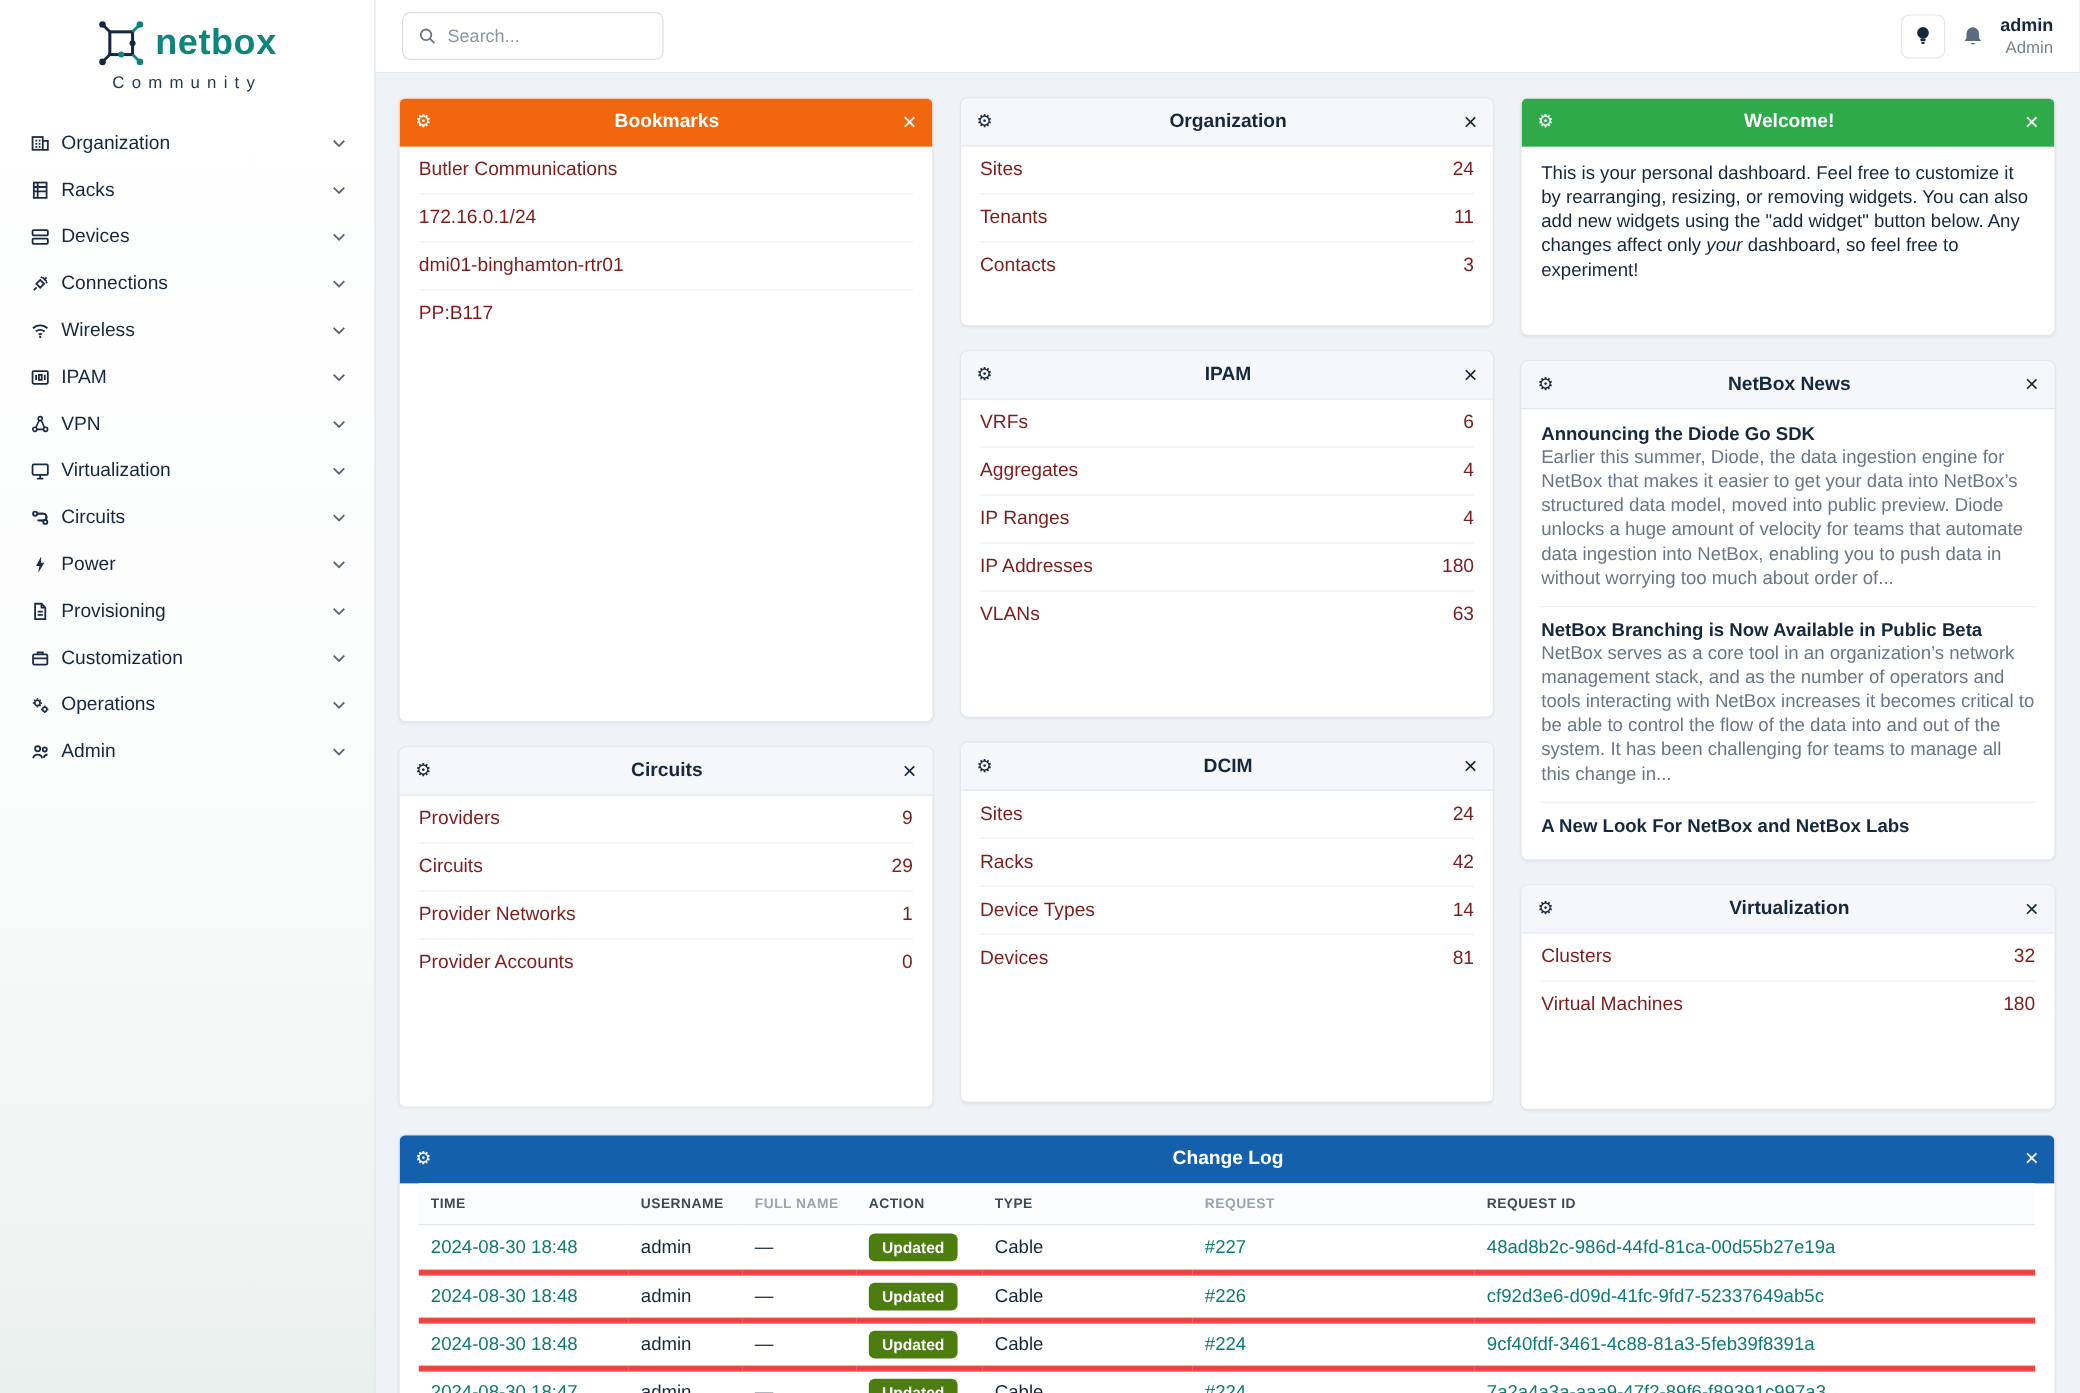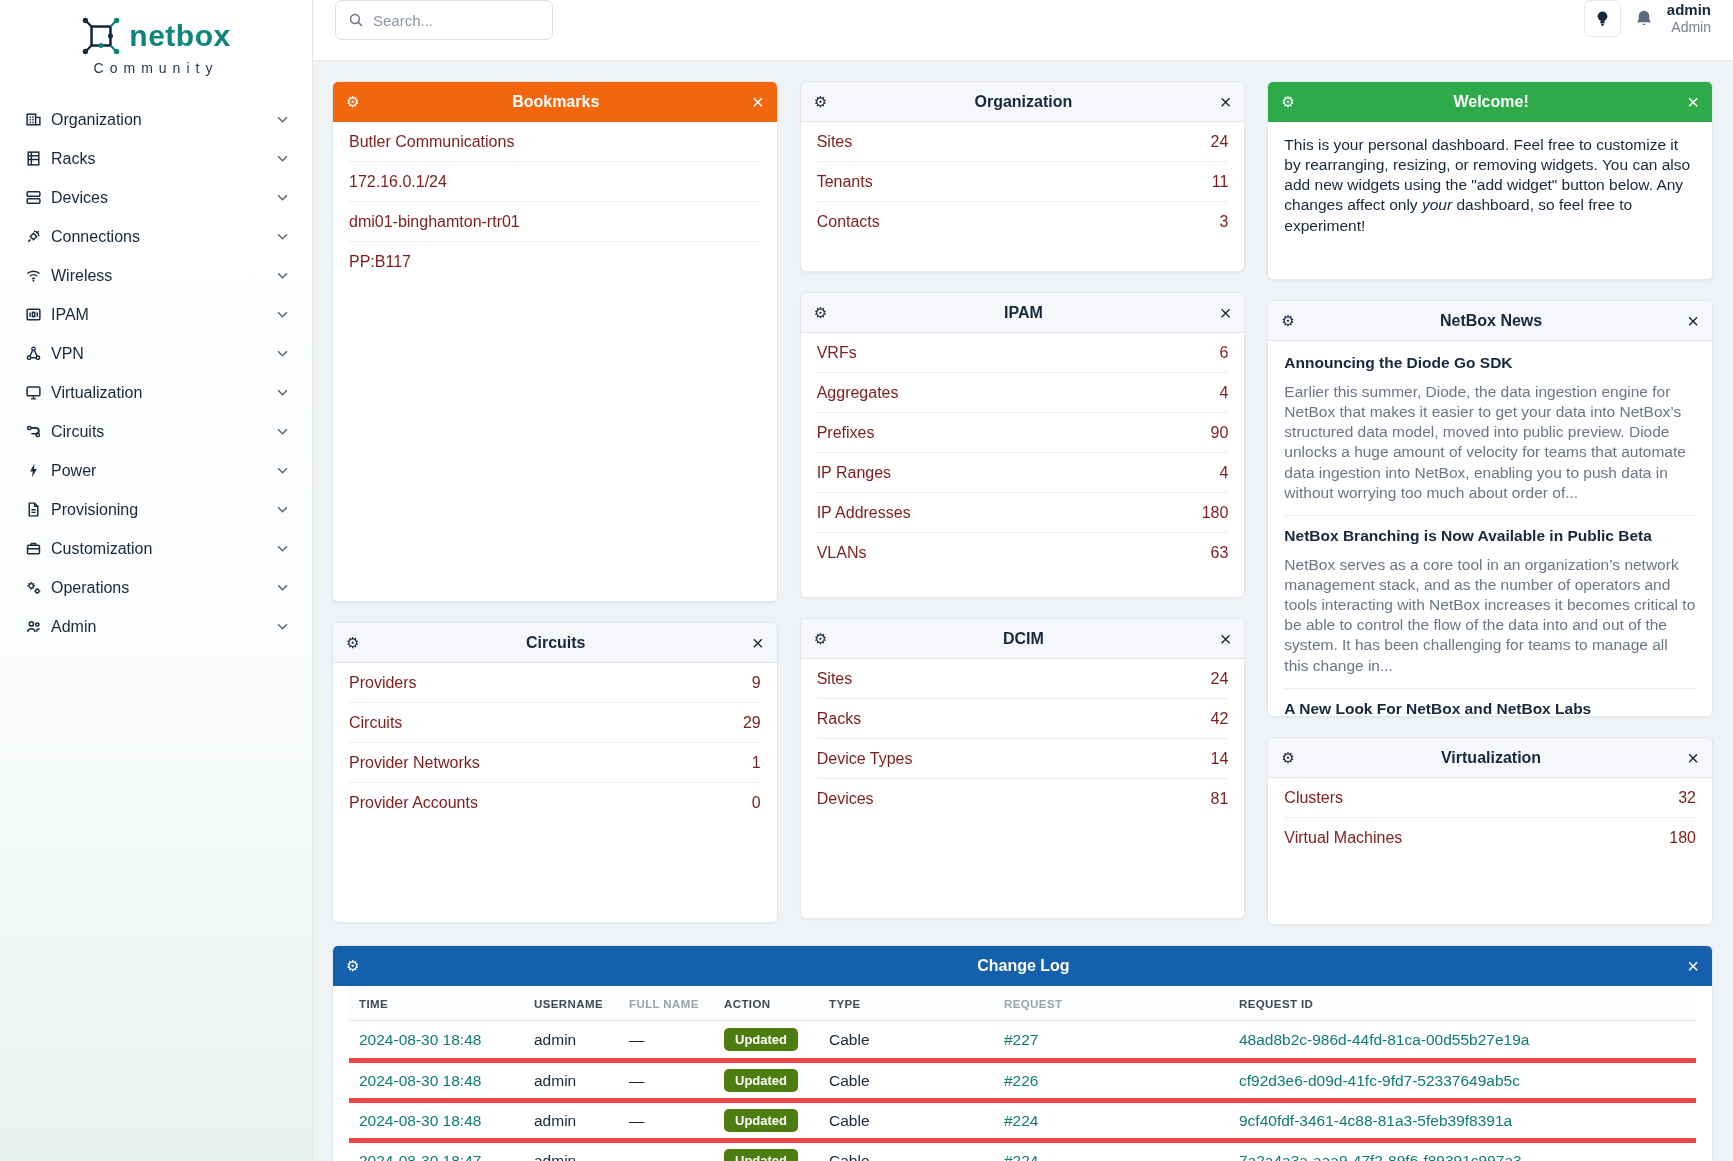--- a/index.html
+++ b/index.html
@@ -26,21 +26,21 @@
     display:flex; align-items:center; height:39px; padding:0 24px;
     font-size:16px; color:#16283e; cursor:pointer;
   }
   .nav-icon { width:18px; height:18px; flex:none; margin-right:9px; display:flex; align-items:center; justify-content:center; color:#1b2b44; }
   .nav-label { flex:1; }
   .chev { color:#5b6573; display:flex; align-items:center; }
   
   .main { flex:1; display:flex; flex-direction:column; min-width:0; }
   .topbar {
     height:61px; flex:none; background:#fff; border-bottom:1px solid #e5e8ec;
-    display:flex; align-items:flex-start; padding:0 22px;
+    display:flex; align-items:center; padding:0 22px;
   }
   .searchbox {
     width:218px; height:40px; border:1px solid #d9dee5; border-radius:7px;
     display:flex; align-items:center; padding:0 12px; gap:9px; background:#fff;
   }
   .searchbox input { border:none; outline:none; font-size:15px; color:#16283e; width:140px; font-family:inherit; }
   .searchbox input::placeholder { color:#8b95a5; }
   .top-right { margin-left:auto; display:flex; align-items:center; gap:14px; }
   .icon-btn {
     width:37px; height:37px; border:1px solid #e3e7ec; border-radius:7px; background:#fff;
@@ -74,21 +74,21 @@
     height:40px; flex:none; margin:0 16px; border-bottom:1px solid #ebeef1;
     font-size:16px; color:#7f1d1d;
   }
   .stat-row:last-child, .bm-item:last-child { border-bottom:none; }
   .stat-value { font-weight:normal; }
   .welcome-body { padding:13px 16px; font-size:15.5px; line-height:1.3; color:#16283e; }
   .news-list { padding:2px 16px; }
   .news-article { padding:11px 0 12px; border-bottom:1px solid #ebeef1; }
   .news-article:last-child { border-bottom:none; }
   .news-headline { font-size:15.5px; font-weight:bold; color:#16283e; cursor:pointer; }
-  .news-excerpt { font-size:15.5px; color:#6a7687; line-height:1.3; margin-top:10px; }
+  .news-excerpt { font-size:15.5px; color:#6a7687; line-height:1.3; margin-top:0; }
   
   .cl-table-wrap { padding:0 16px; }
   table { width:100%; border-collapse:collapse; table-layout:fixed; }
   thead th {
     text-align:left; font-size:11.5px; font-weight:bold; letter-spacing:.4px;
     color:#3f4a57; padding:12px 10px 10px; border-bottom:1px solid #e3e7ec; background:#fbfcfd;
   }
   thead th.muted { color:#9aa3ae; }
   tbody td { padding:0 10px; height:40px; border-bottom:5px solid #ef4444; font-size:15.5px; color:#16283e; white-space:nowrap; overflow:hidden; }
   .link-teal { color:#0d7c73; cursor:pointer; text-decoration:none; }
@@ -450,24 +450,20 @@
             <span class="widget-title">IPAM</span>
             <button class="close-btn">×</button>
           </div>
           <div class="stat-row">
               <span>VRFs</span>
               <span class="stat-value">6</span>
             </div>
           <div class="stat-row">
               <span>Aggregates</span>
               <span class="stat-value">4</span>
-            </div>
-          <div class="stat-row">
-              <span>Prefixes</span>
-              <span class="stat-value">90</span>
             </div>
           <div class="stat-row">
               <span>IP Ranges</span>
               <span class="stat-value">4</span>
             </div>
           <div class="stat-row">
               <span>IP Addresses</span>
               <span class="stat-value">180</span>
             </div>
           <div class="stat-row">

